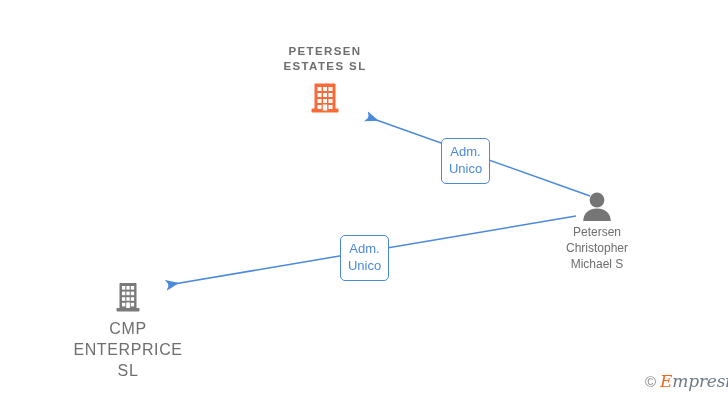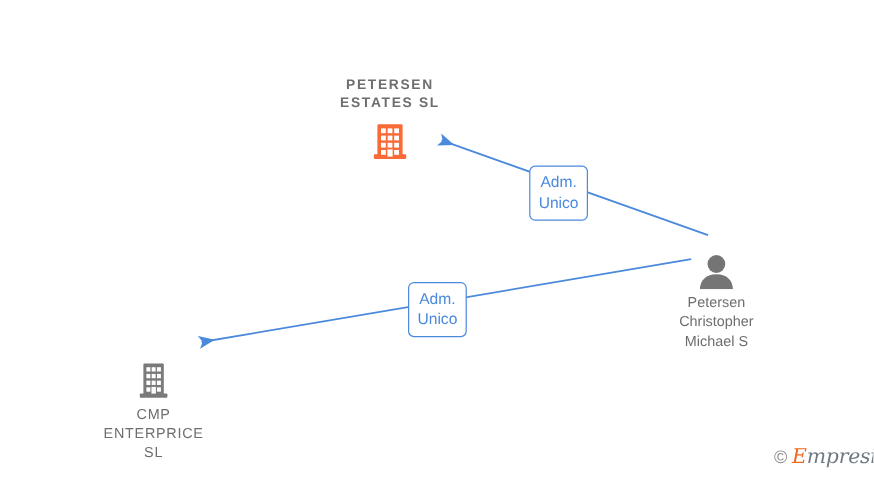--- a/index.html
+++ b/index.html
@@ -22,21 +22,20 @@
     width: 728px;
     height: 400px;
   }
 
   
   .node {
     position: absolute;
     display: flex;
     flex-direction: column;
     align-items: center;
-    margin-top: 20px;
   }
   .node-label {
     color: #6e6e6e;
     text-align: center;
     line-height: 1.32;
     white-space: pre-line;
   }
   .node-icon { display: block; }
 
   
@@ -63,21 +62,21 @@
     margin-top: 4px;
   }
 
   
   #node-cmp {
     left: 68px;
     top: 281px;
     width: 120px;
   }
   #node-cmp .node-label {
-    font-size: 12px;
+    font-size: 16px;
     letter-spacing: 0.6px;
     margin-top: 5px;
   }
 
   
   .edge-label {
     position: absolute;
     box-sizing: border-box;
     background: #ffffff;
     border: 1.3px solid #4a89dc;

